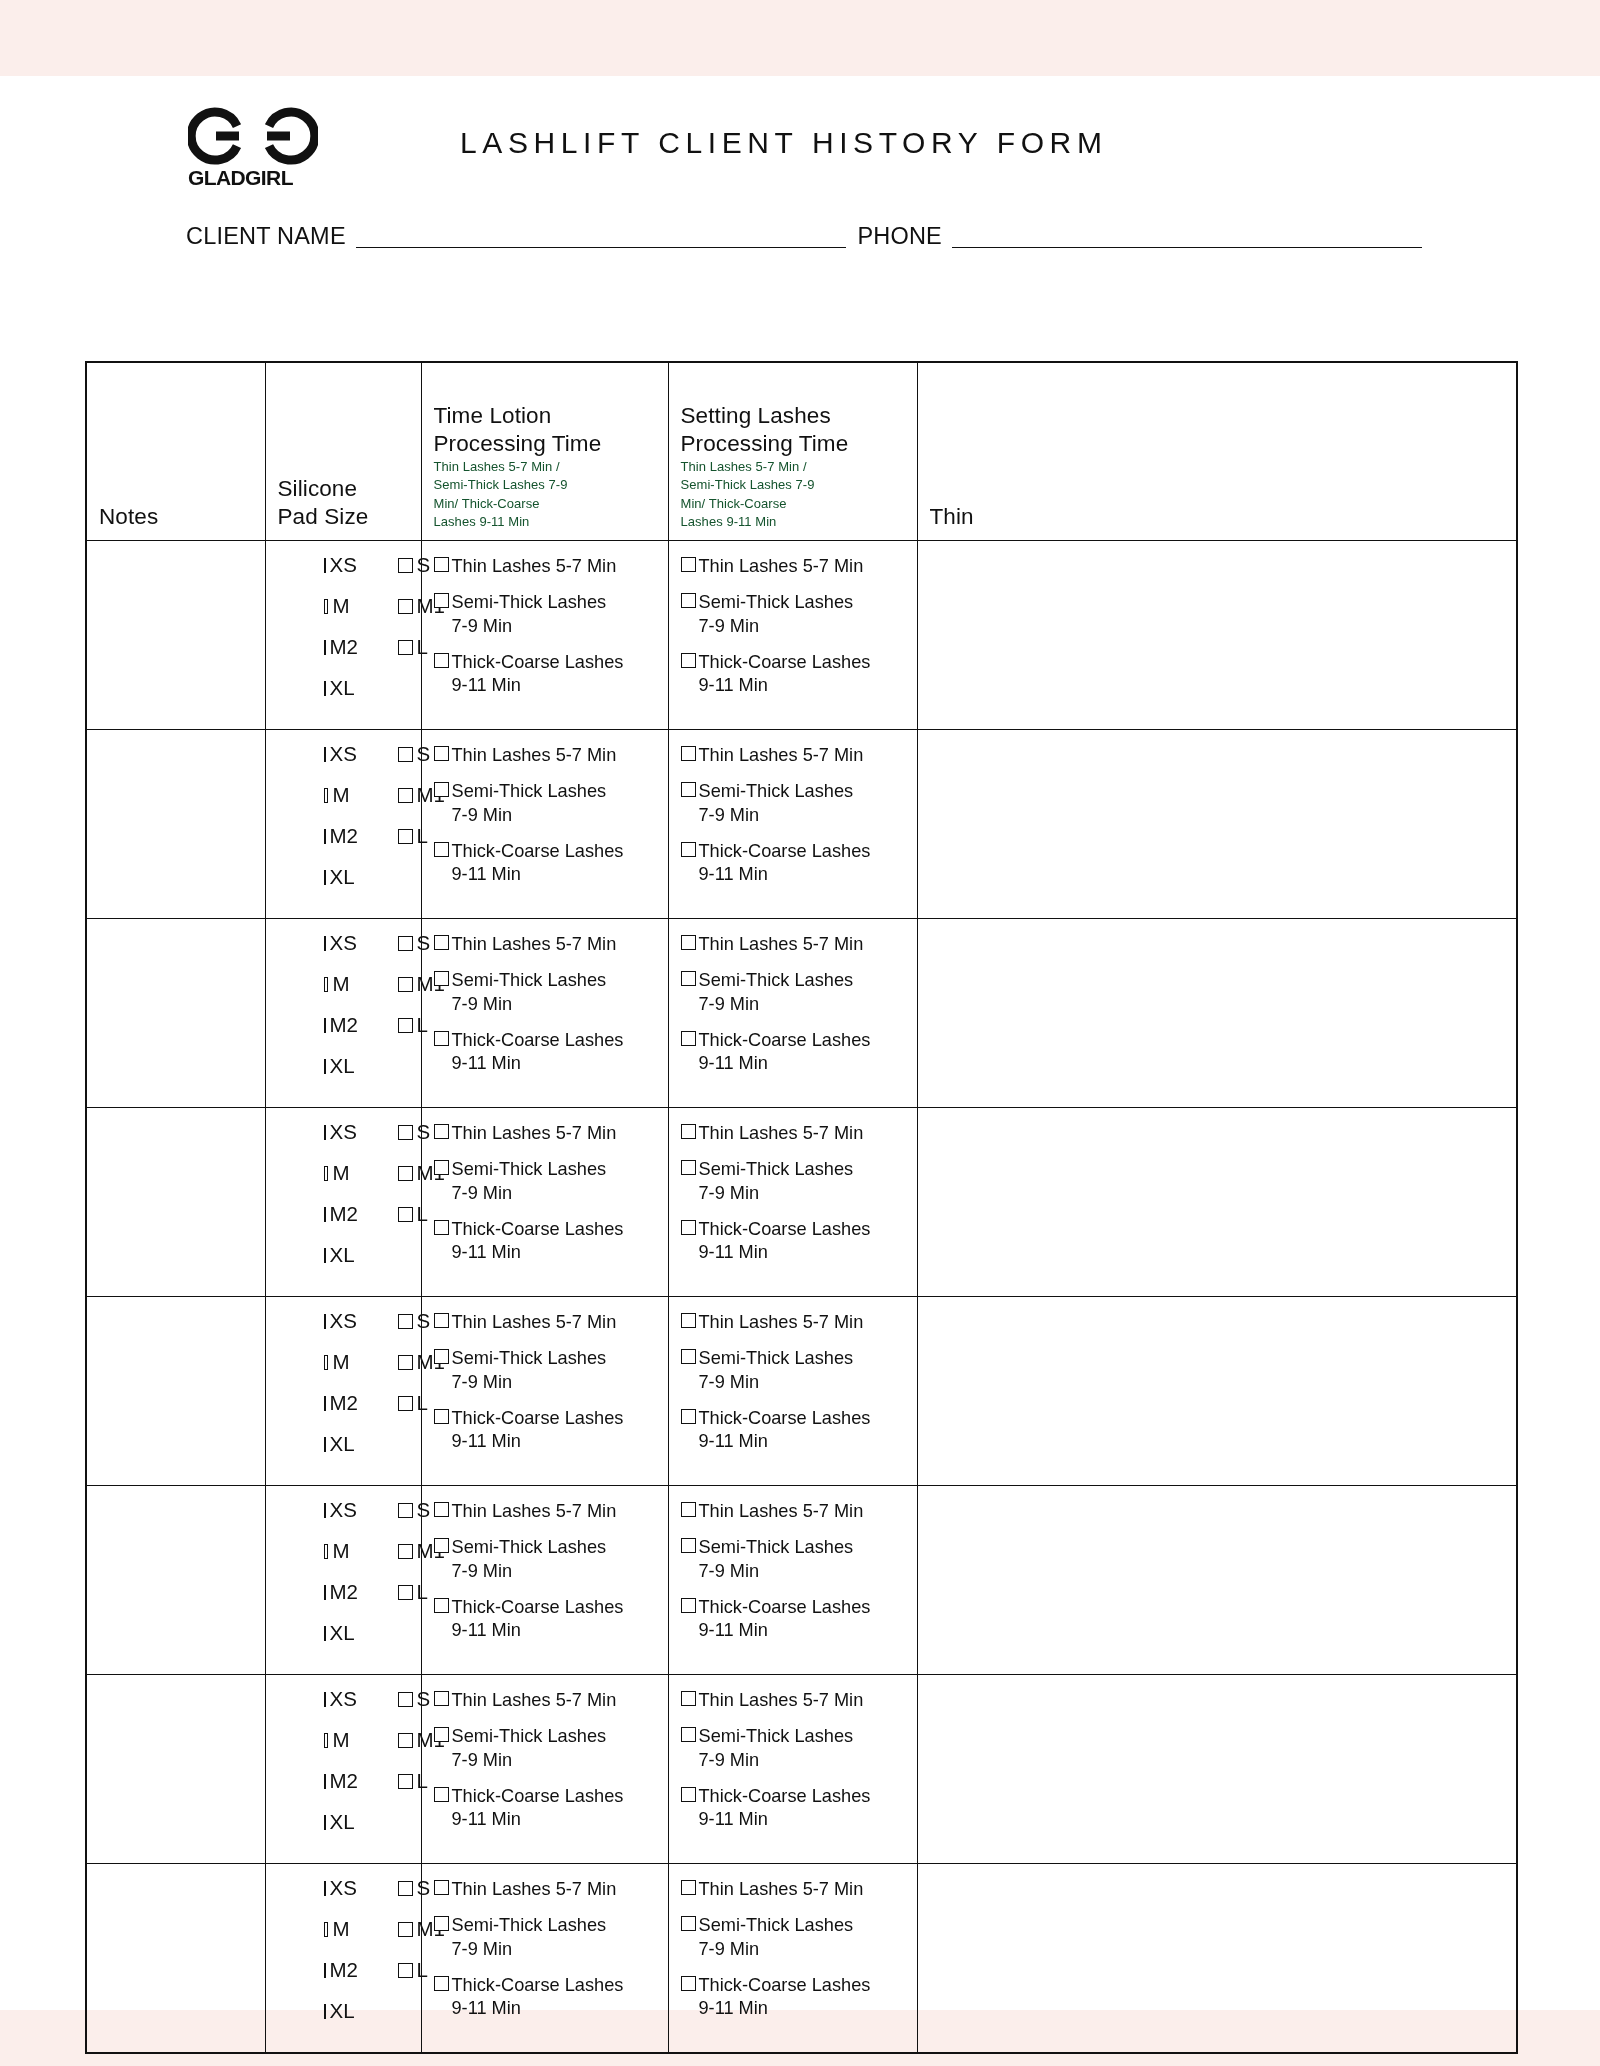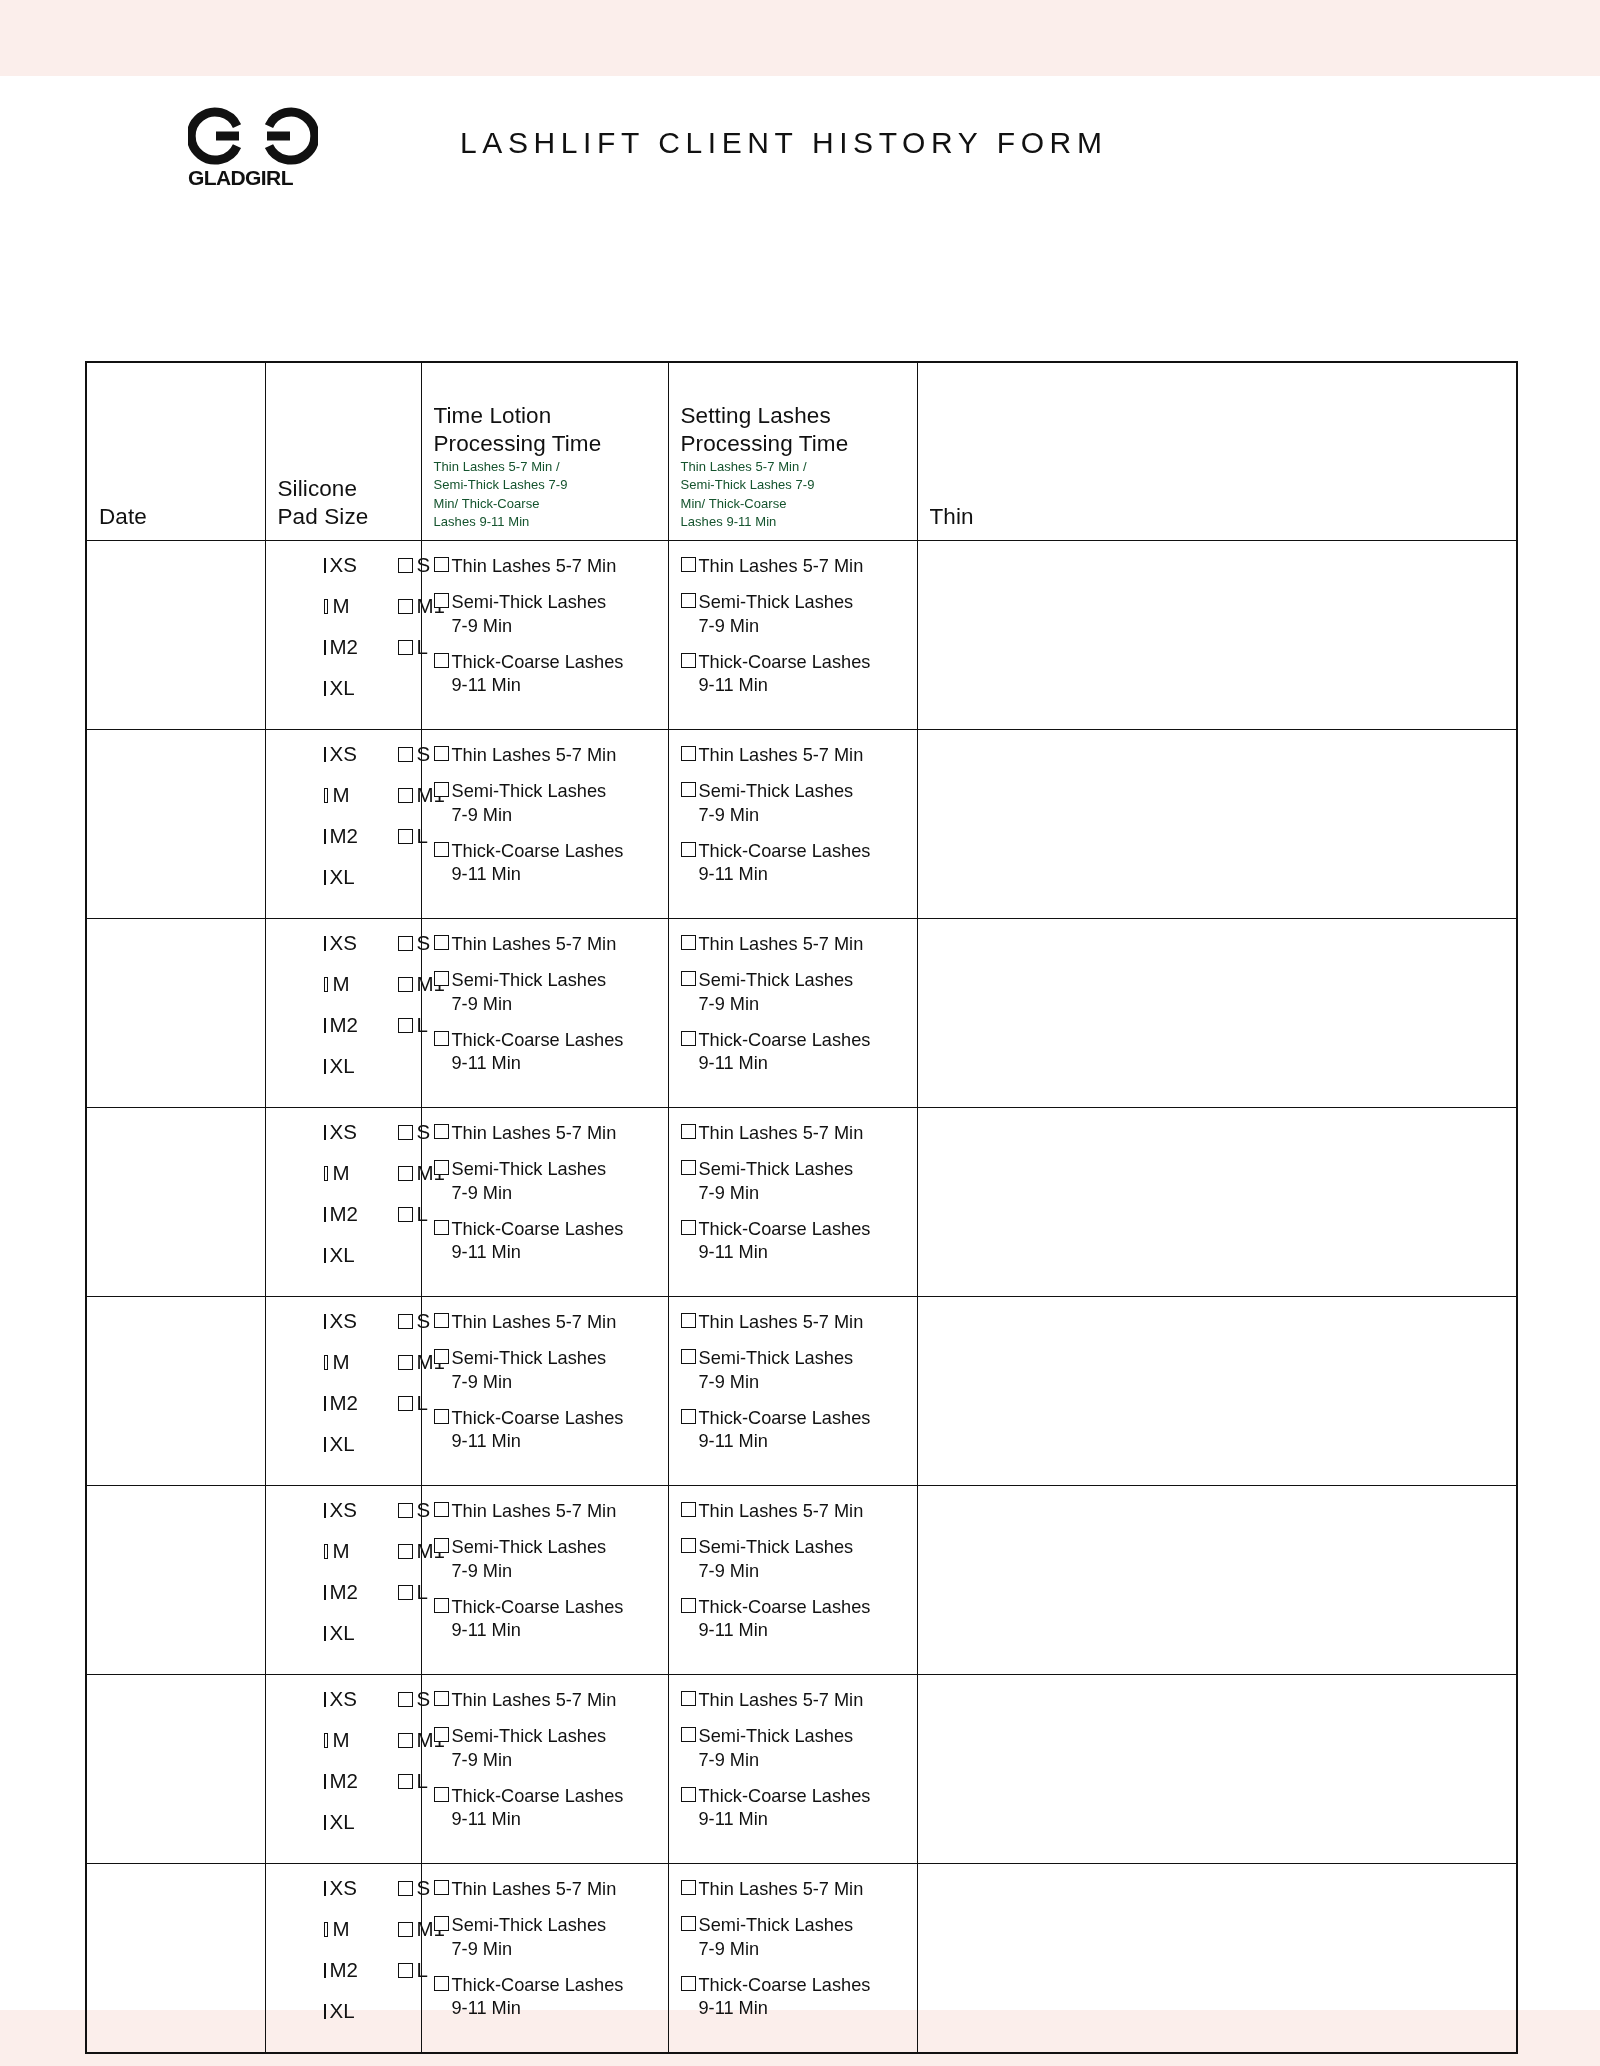--- a/index.html
+++ b/index.html
@@ -219,36 +219,43 @@
         <rect x="28" y="27.5" width="23" height="9" fill="#111111"></rect>
         <rect x="79" y="27.5" width="23" height="9" fill="#111111"></rect>
       </svg>
       <div class="logo-word">GLADGIRL</div>
     </div>
 
     <div class="form-title">LASHLIFT CLIENT HISTORY FORM</div>
   </div>
 
   <div class="fields">
+    <div class="field-row">
+      <span class="field-label">CLIENT NAME</span>
+      <span class="field-rule rule-name"></span>
+      <span class="gap-sm"></span>
+      <span class="field-label">PHONE</span>
+      <span class="field-rule rule-phone"></span>
+    </div>
   </div>
 
   <div class="table-wrap">
     <table class="history">
       <colgroup>
         <col class="col-date">
           <col class="col-pad">
           <col class="col-perm">
           <col class="col-setting">
           <col class="col-notes">
       </colgroup>
       <tbody id="table-body">
         <tr class="head-row">
           <td>
             <div class="head-inner">
-              <div class="head-title">Date</div>
+              <div class="head-title">Notes</div>
             </div>
           </td>
           <td>
             <div class="head-inner">
               <div class="head-title">Silicone</div>
               <div class="head-title">Pad Size</div>
             </div>
           </td>
           <td>
             <div class="head-inner">

